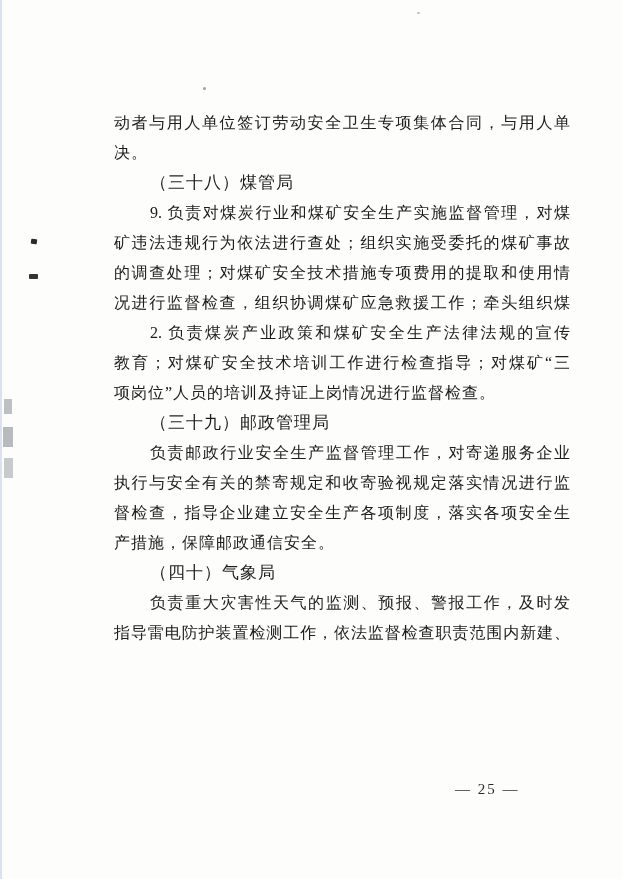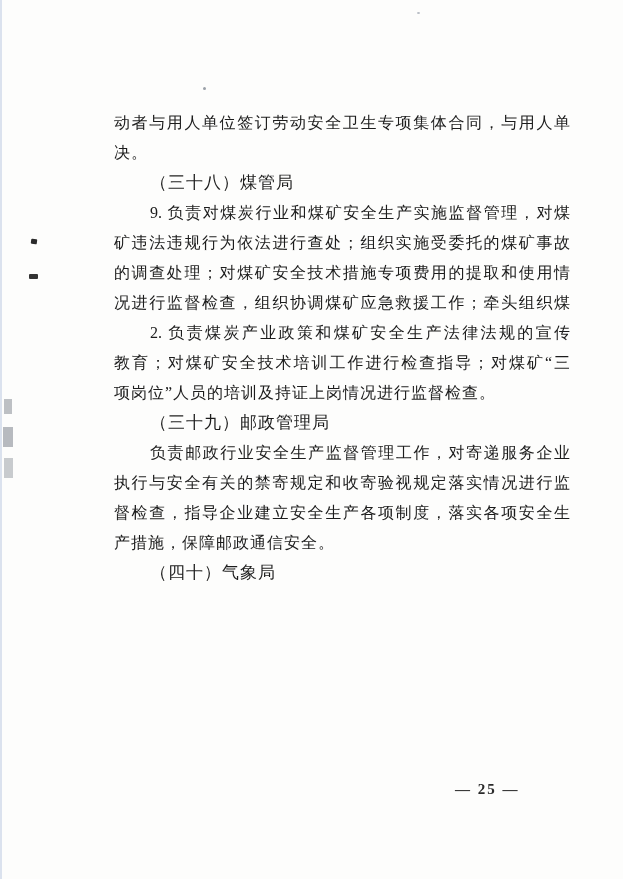--- a/index.html
+++ b/index.html
@@ -58,21 +58,20 @@
     position: absolute;
     left: 455px;
     top: 778px;
     width: 120px;
     height: 22px;
     line-height: 22px;
     font-size: 15px;
     letter-spacing: 2px;
     color: #2a2a2a;
     font-family: "Liberation Serif", "DejaVu Serif", serif;
-    font-weight: bold;
   }
   
   .artifact {
     position: absolute;
     pointer-events: none;
   }
   .speck-1 { left: 31px; top: 239px; width: 6px; height: 5px; background: #2b2b2b; border-radius: 1px; transform: rotate(8deg); }
   .speck-2 { left: 29px; top: 274px; width: 9px; height: 5px; background: #333; border-radius: 1px; }
   .smudge { background: #8a8f98; opacity: .55; filter: blur(.4px); }
   .smudge-1 { left: 4px; top: 399px; width: 8px; height: 15px; }
@@ -97,20 +96,22 @@
       <div class="line justify">况进行监督检查，组织协调煤矿应急救援工作；牵头组织煤</div>
       <div class="line justify indent">2. 负责煤炭产业政策和煤矿安全生产法律法规的宣传</div>
       <div class="line justify">教育；对煤矿安全技术培训工作进行检查指导；对煤矿“三</div>
       <div class="line">项岗位”人员的培训及持证上岗情况进行监督检查。</div>
       <div class="line indent heading">（三十九）邮政管理局</div>
       <div class="line justify indent">负责邮政行业安全生产监督管理工作，对寄递服务企业</div>
       <div class="line justify">执行与安全有关的禁寄规定和收寄验视规定落实情况进行监</div>
       <div class="line justify">督检查，指导企业建立安全生产各项制度，落实各项安全生</div>
       <div class="line">产措施，保障邮政通信安全。</div>
       <div class="line indent heading">（四十）气象局</div>
+      <div class="line justify indent">负责重大灾害性天气的监测、预报、警报工作，及时发</div>
+      <div class="line justify">指导雷电防护装置检测工作，依法监督检查职责范围内新建、</div>
     </div>
 
   <div class="footer">— 25 —</div>
 
   <div class="artifact speck-1"></div>
   <div class="artifact speck-2"></div>
   <div class="artifact smudge smudge-1"></div>
   <div class="artifact smudge smudge-2"></div>
   <div class="artifact smudge smudge-3"></div>
   <div class="artifact dot-1"></div>

